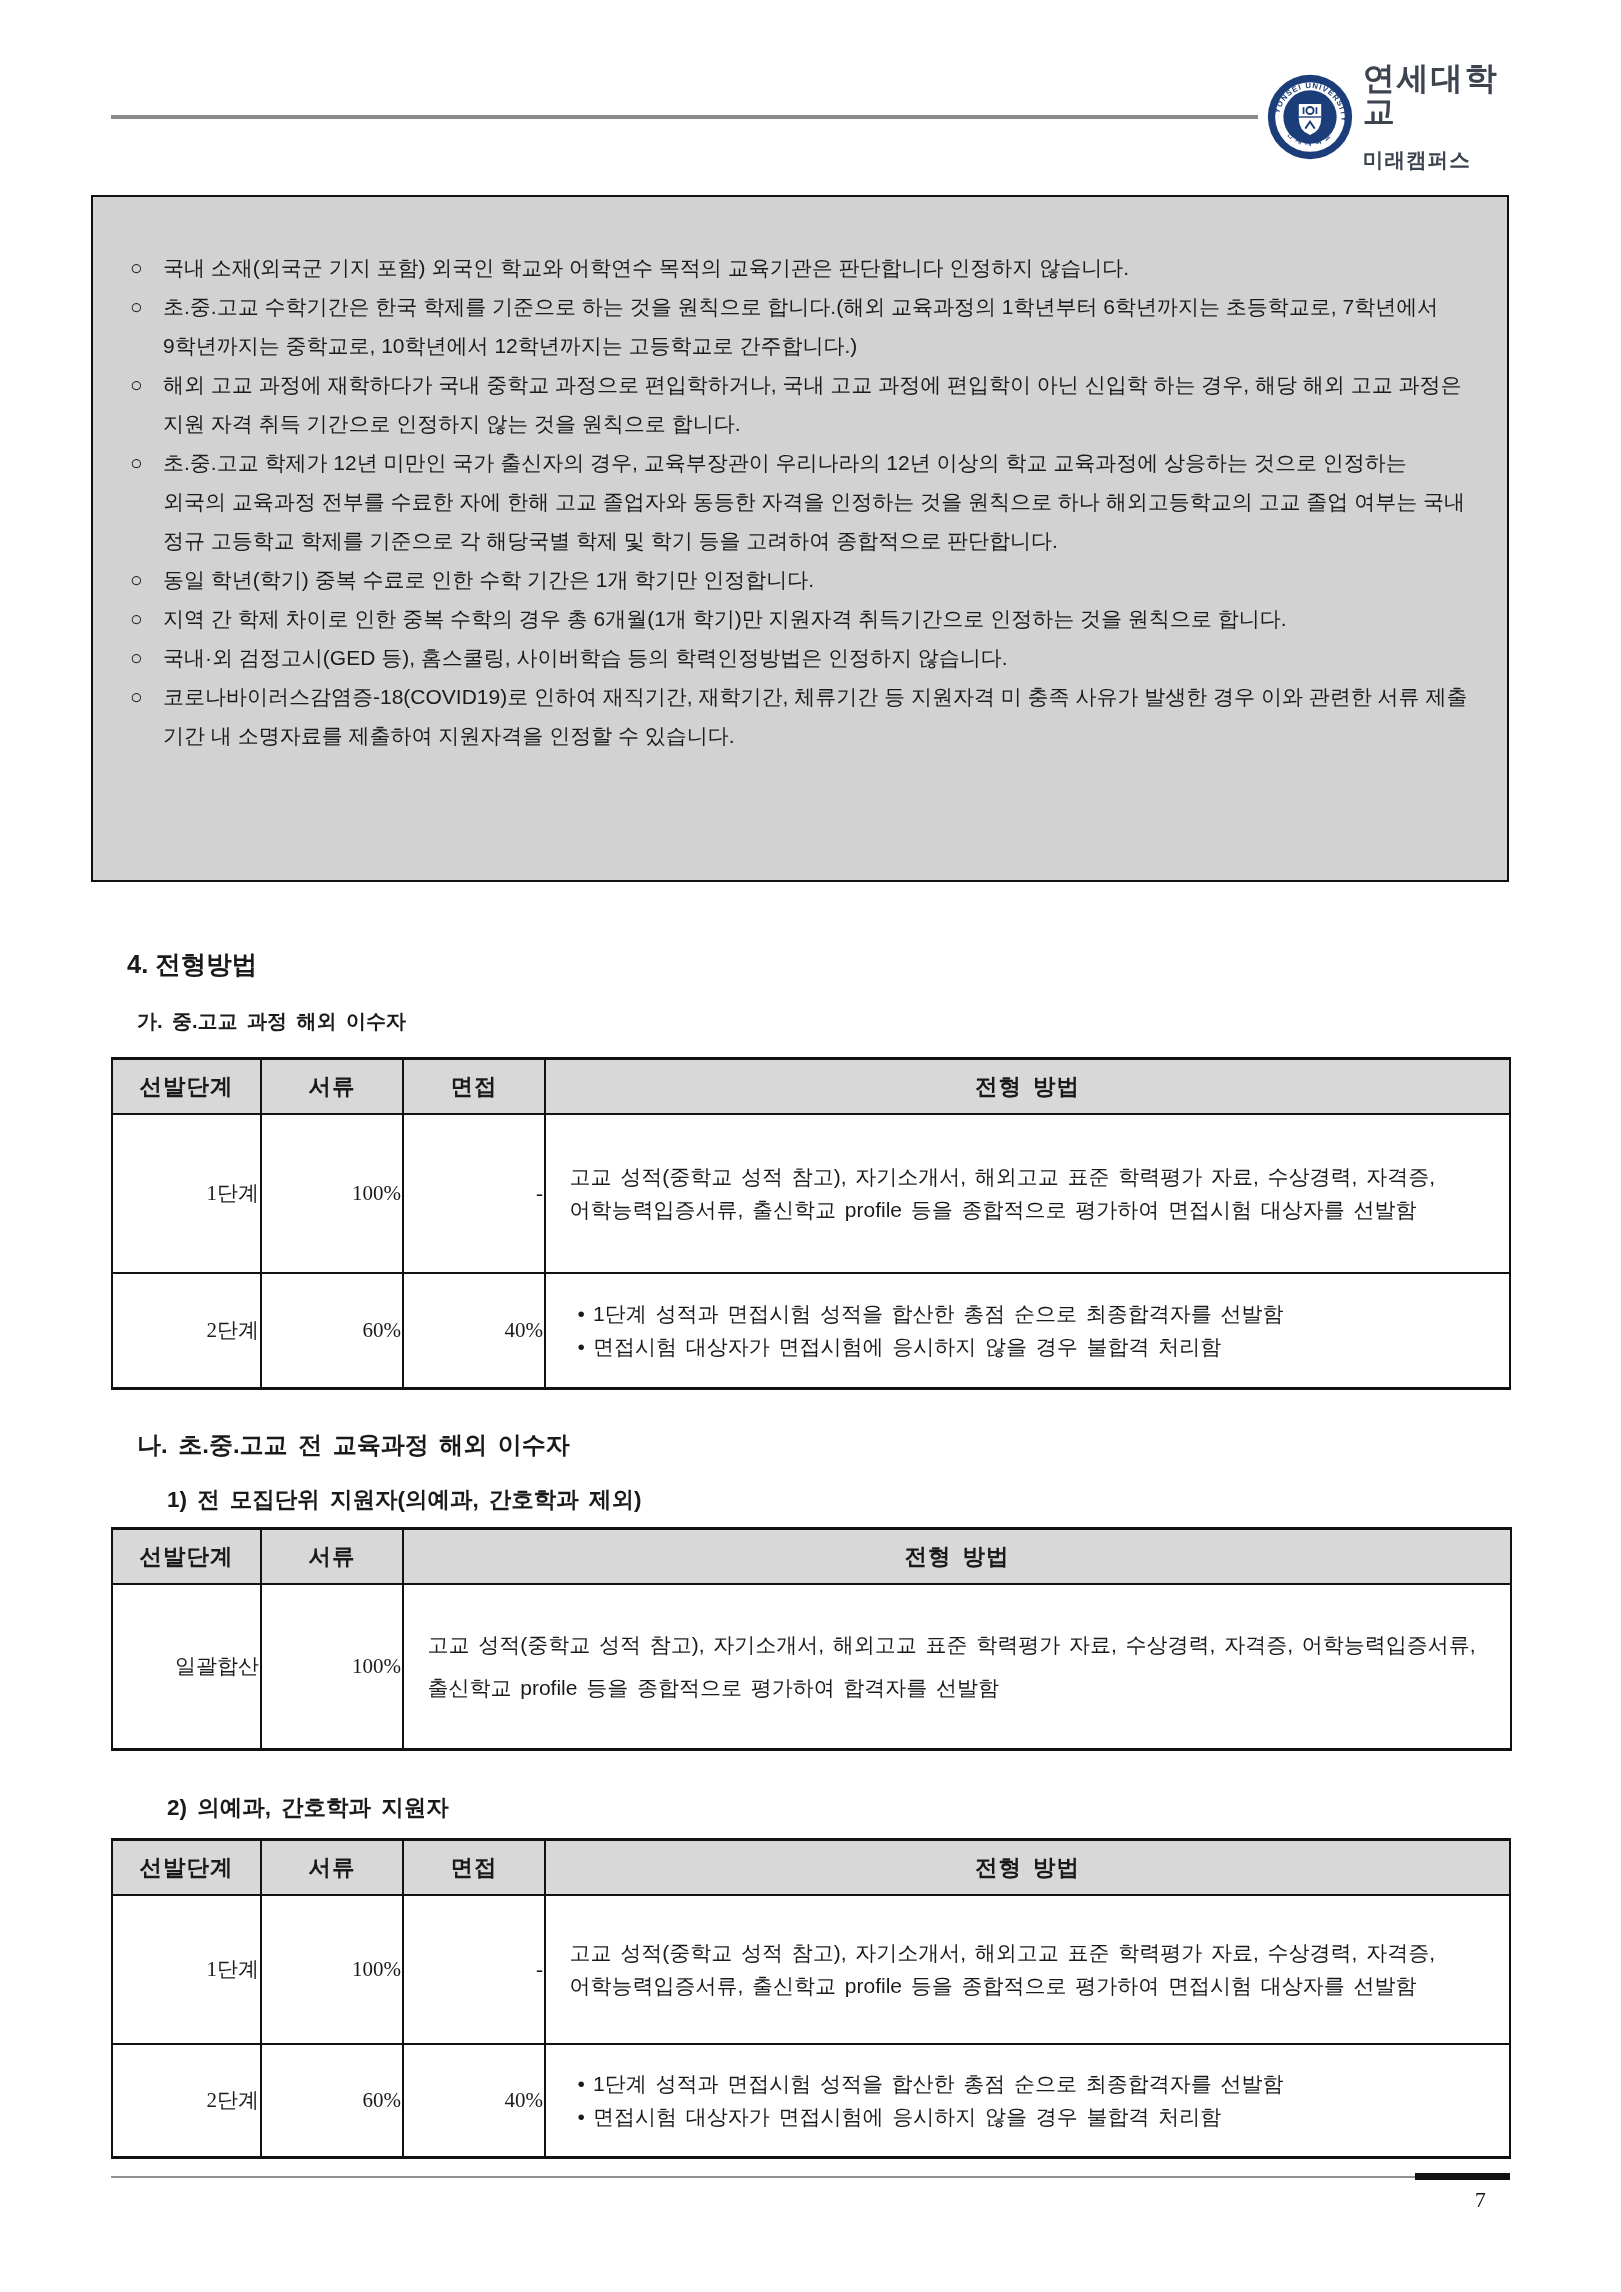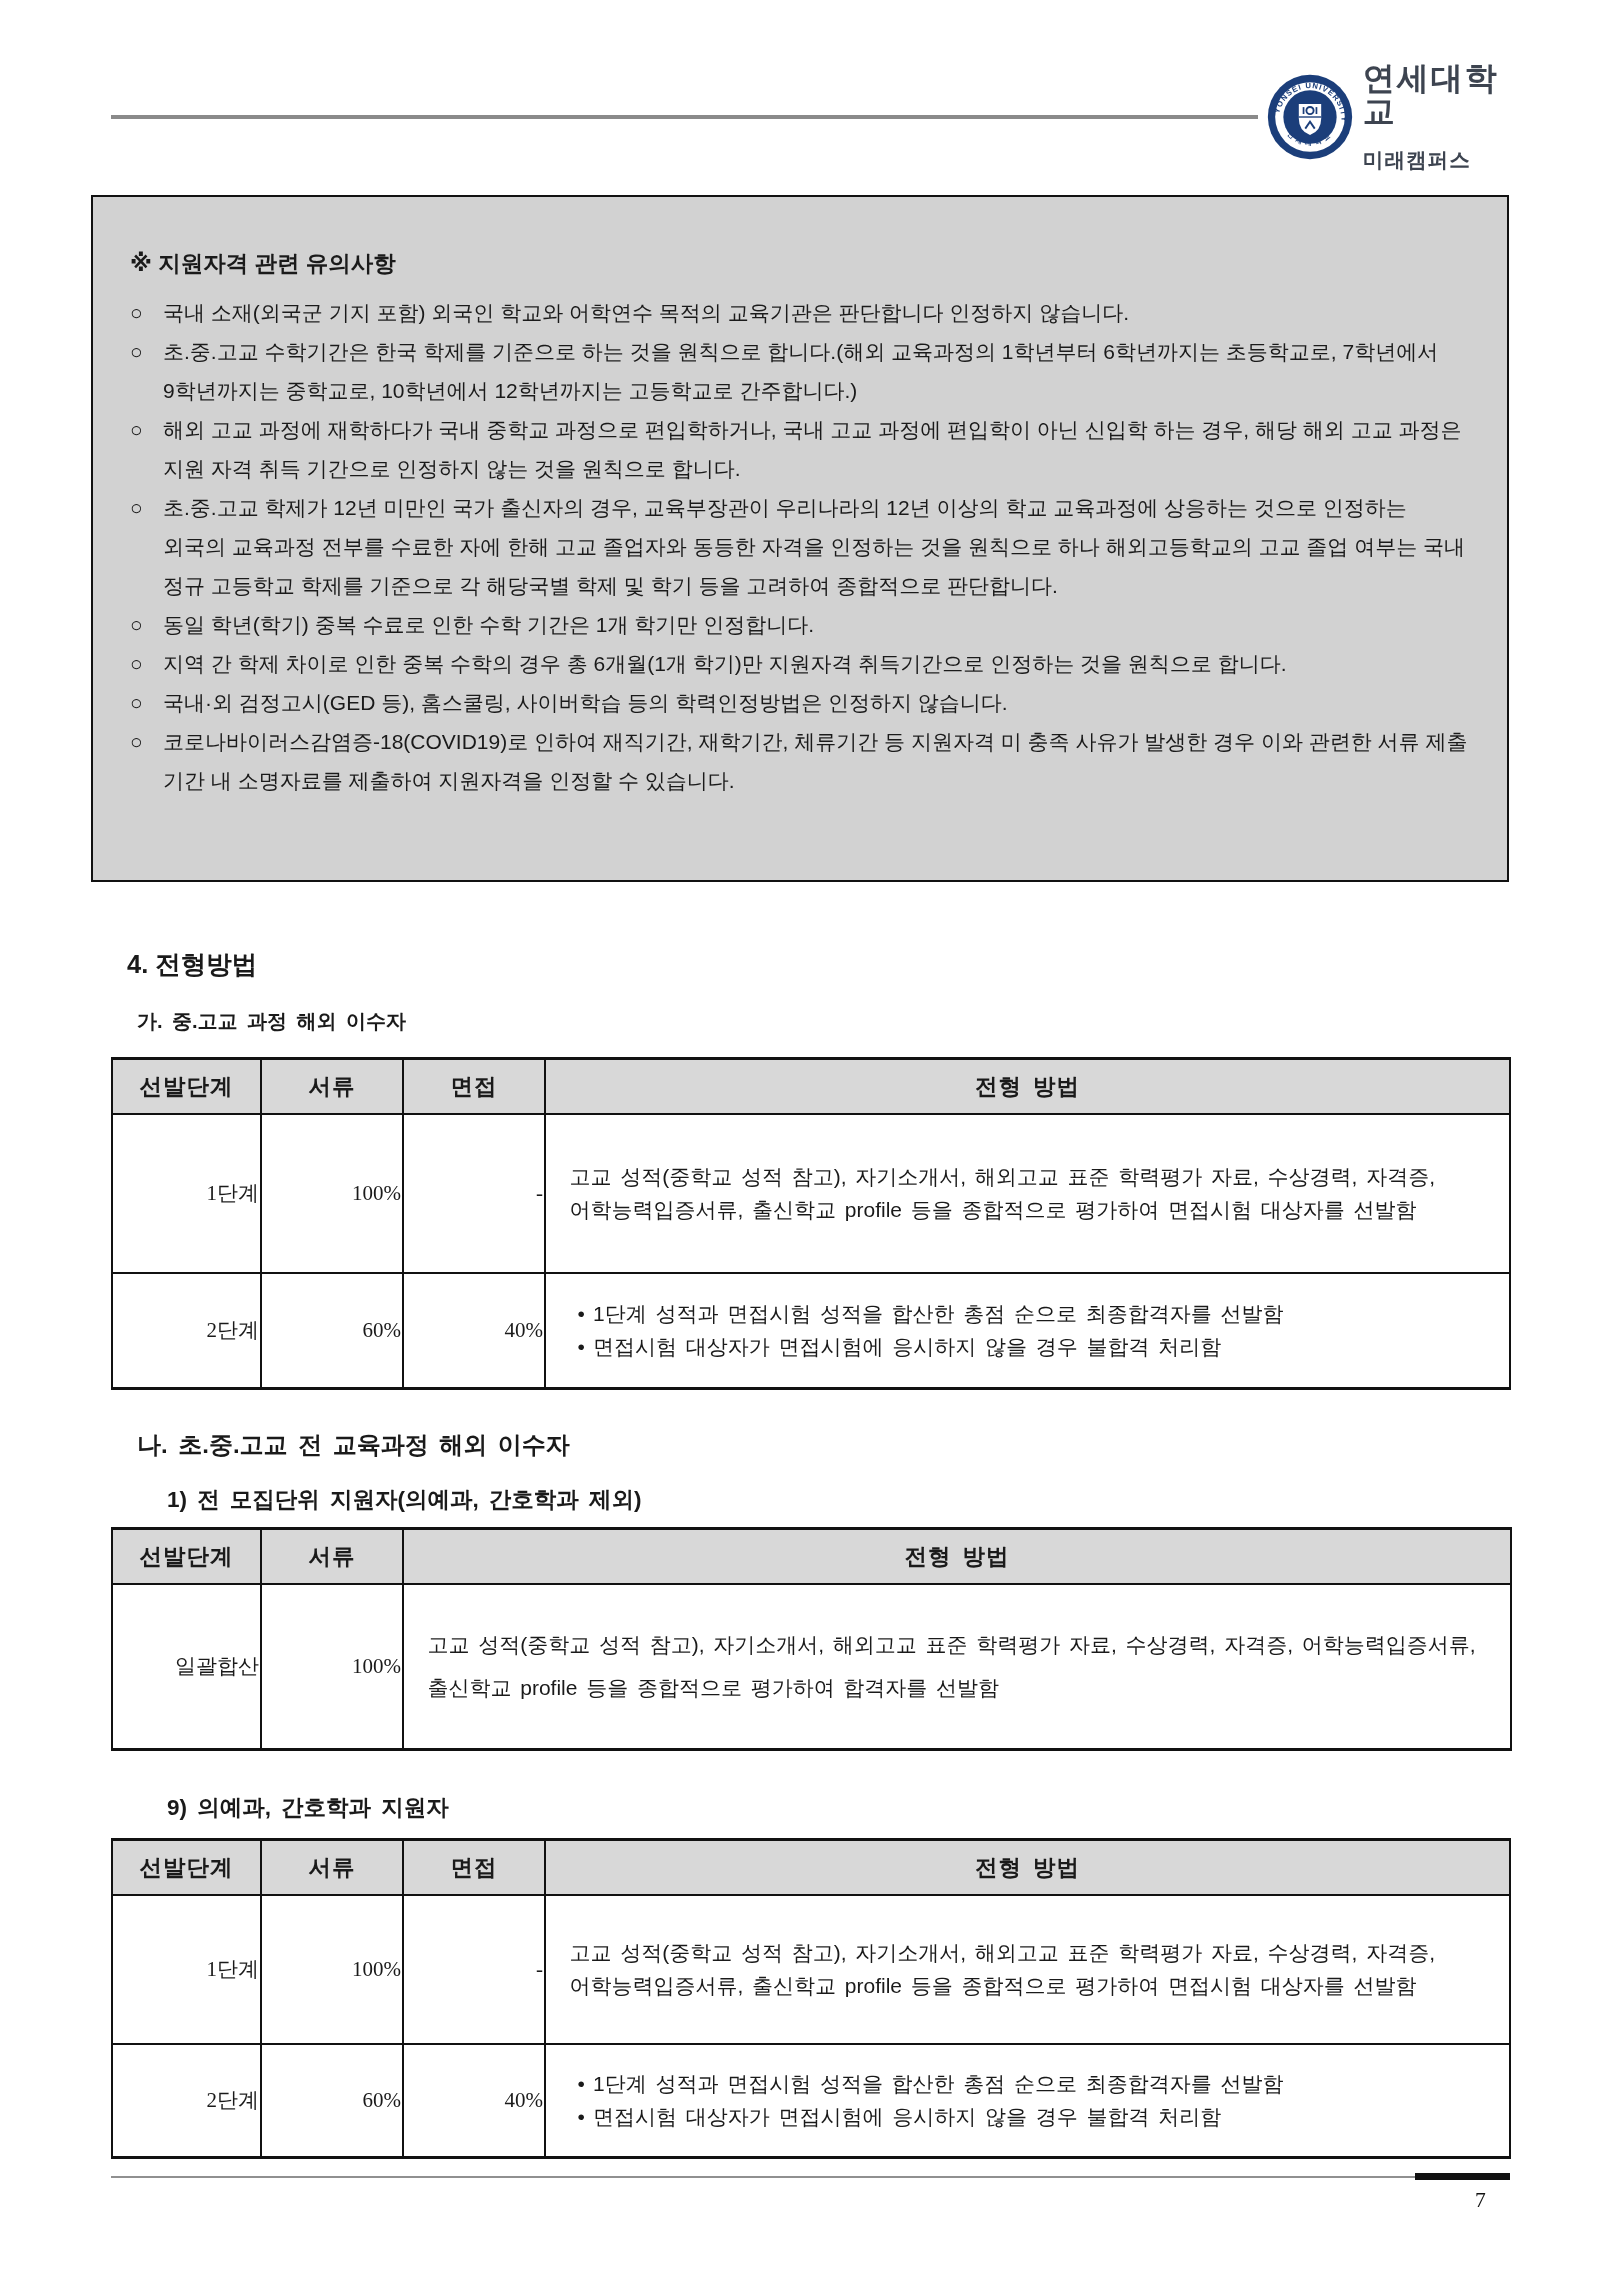--- a/index.html
+++ b/index.html
@@ -88,21 +88,20 @@
       <line x1="57.5" y1="38.5" x2="57.5" y2="46.5" stroke="#1b3e7a" stroke-width="2"></line>
       <path d="M 44.5,63.5 L 50,55.5 L 55.5,63.5" stroke="#1b3e7a" stroke-width="2.2" fill="none"></path>
     </svg>
     <div class="logo-textblock">
       <div class="logo-univ">연세대학교</div>
       <div class="logo-campus">미래캠퍼스</div>
     </div>
   </div>
 
   <div class="notice-box">
-    <div class="notice-title">※ 지원자격 관련 유의사항</div>
 
     <div class="notice-item">
       <span class="notice-marker">○</span>
       <span class="notice-text">국내 소재(외국군 기지 포함) 외국인 학교와 어학연수 목적의 교육기관은 판단합니다 인정하지 않습니다.</span>
     </div>
     <div class="notice-item">
       <span class="notice-marker">○</span>
       <span class="notice-text">초.중.고교 수학기간은 한국 학제를 기준으로 하는 것을 원칙으로 합니다.(해외 교육과정의 1학년부터 6학년까지는 초등학교로, 7학년에서 9학년까지는 중학교로, 10학년에서 12학년까지는 고등학교로 간주합니다.)</span>
     </div>
     <div class="notice-item">
@@ -188,21 +187,21 @@
       <th>전형 방법</th>
     </tr>
     <tr class="row-b">
       <td class="cell-center">일괄합산</td>
       <td class="cell-center">100%</td>
       <td class="cell-method" style="line-height:43px;">고교 성적(중학교 성적 참고), 자기소개서, 해외고교 표준 학력평가 자료, 수상경력, 자격증, 어학능력입증서류, 출신학교 profile 등을 종합적으로 평가하여 합격자를 선발함</td>
     </tr>
   </tbody>
     </table>
 
-  <div class="sub-b2-title">9) 의예과, 간호학과 지원자</div>
+  <div class="sub-b2-title">2) 의예과, 간호학과 지원자</div>
 
   <table class="doc-table table-c">
     <colgroup>
         <col style="width:149px">
         <col style="width:142px">
         <col style="width:142px">
         <col style="width:965px">
       </colgroup>
     <tbody>
         <tr>

